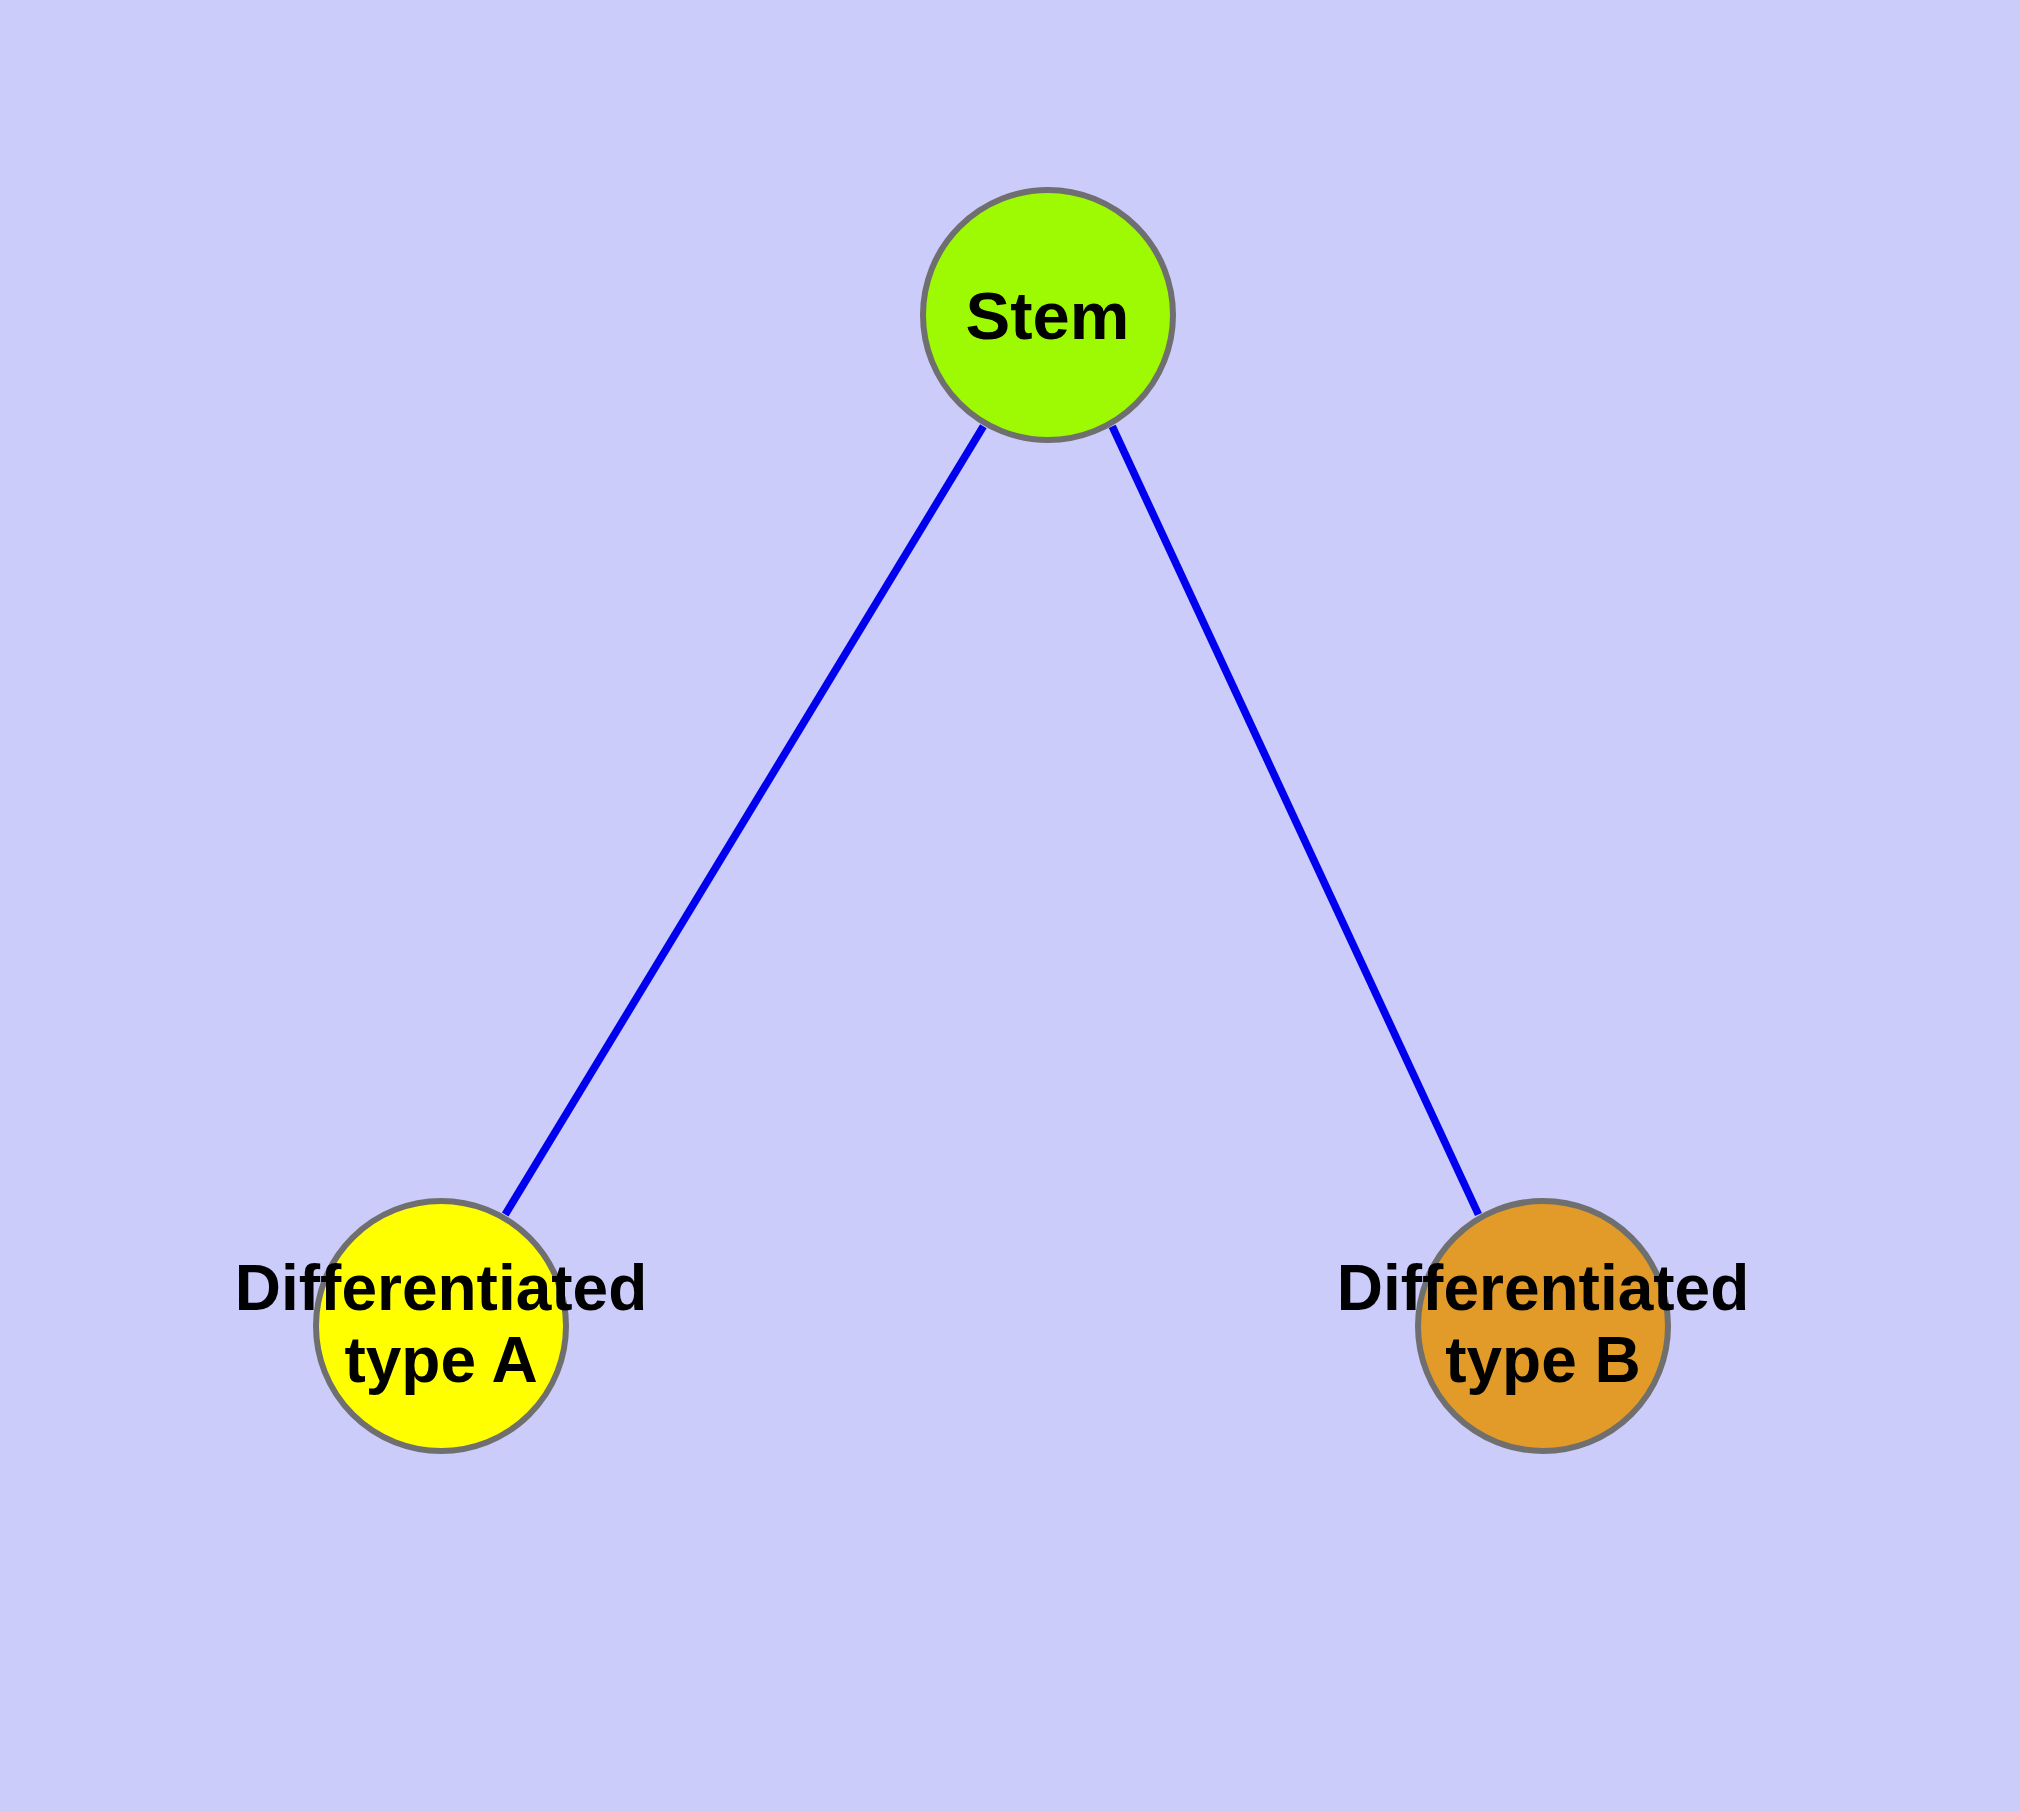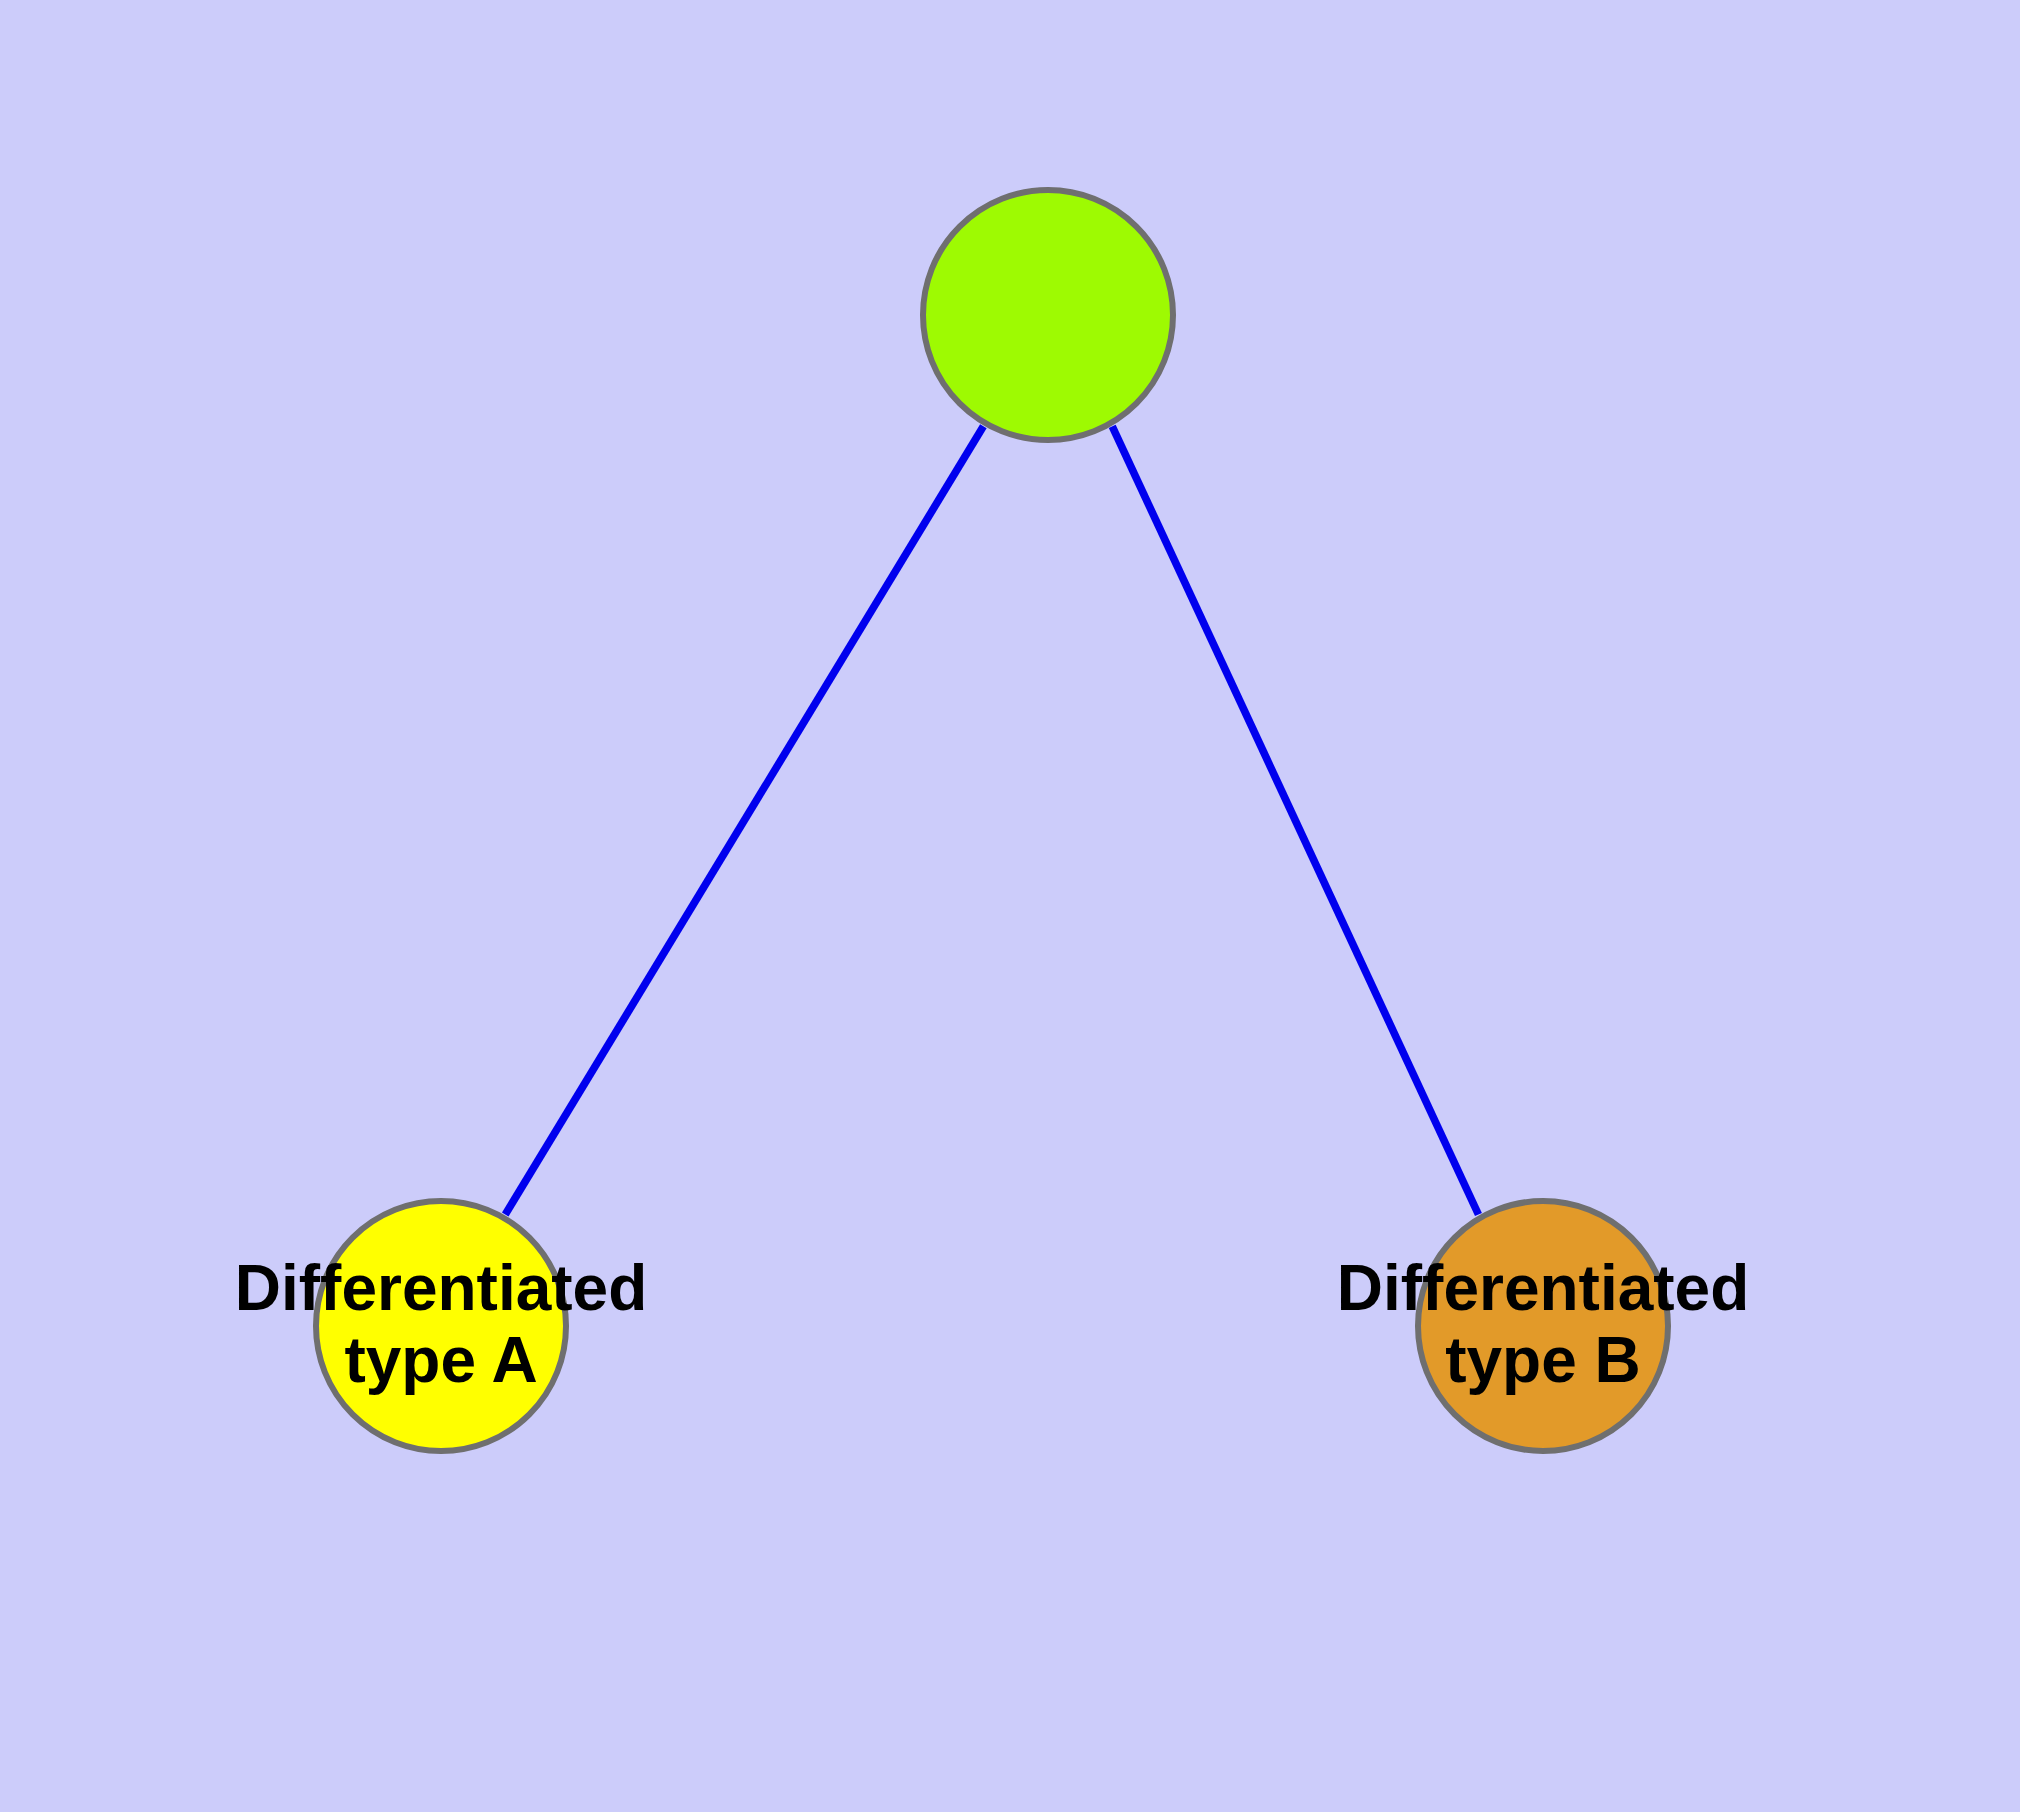--- a/index.html
+++ b/index.html
@@ -89,20 +89,21 @@
 
   <svg id="edge-layer" viewBox="0 0 2384 2138" preserveAspectRatio="none" xmlns="http://www.w3.org/2000/svg">
     <line x1="1160" y1="503" x2="596" y2="1433" stroke="#0000ee" stroke-width="9" stroke-linecap="butt"></line>
     <line x1="1312" y1="503" x2="1744" y2="1433" stroke="#0000ee" stroke-width="9" stroke-linecap="butt"></line>
   </svg>
 
   <div class="node" id="node-stem" style="left: 920px; top: 187px; width: 256px; height: 256px; background: rgb(158, 250, 2); border-color: rgb(111, 111, 111);"></div>
   <div class="node" id="node-diff-a" style="left: 313px; top: 1198px; width: 256px; height: 256px; background: rgb(255, 255, 0); border-color: rgb(111, 111, 111);"></div>
   <div class="node" id="node-diff-b" style="left: 1415px; top: 1198px; width: 256px; height: 256px; background: rgb(226, 154, 41); border-color: rgb(111, 111, 111);"></div>
 
+  <div class="node-label" id="label-stem" style="color: rgb(0, 0, 0); top: 278px; left: 878px;">Stem</div>
 
   <div class="node-label" id="label-diff-a" style="color: rgb(0, 0, 0); top: 1253px; left: 102px;">Differentiated
 type A</div>
 
   <div class="node-label" id="label-diff-b" style="color: rgb(0, 0, 0); top: 1253px; left: 1204px;">Differentiated
 type B</div>
 
 </div>
 
 

